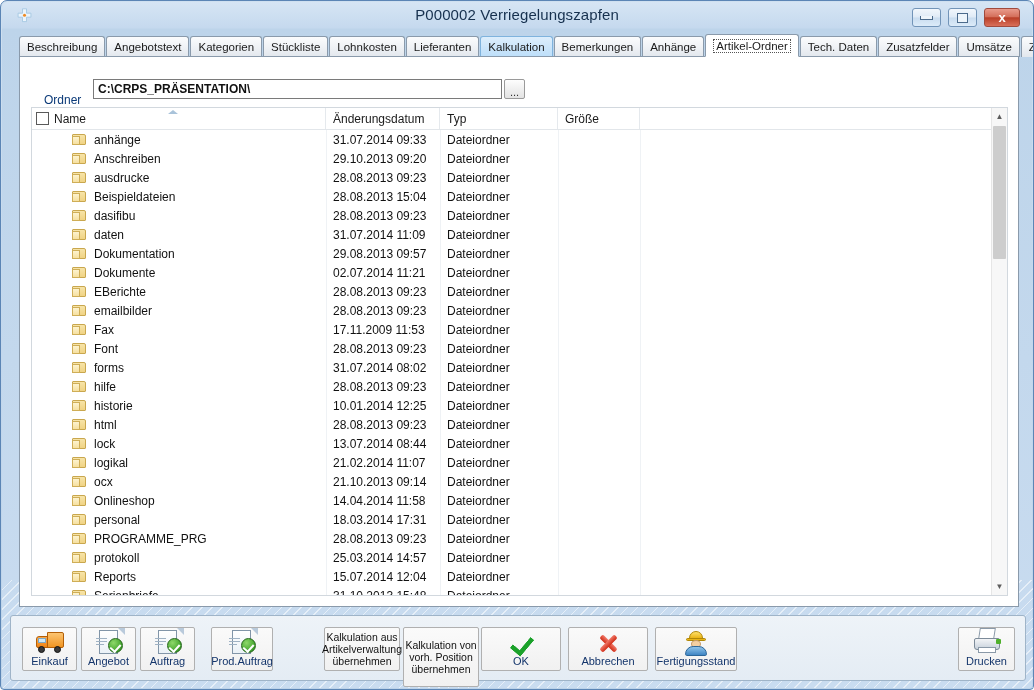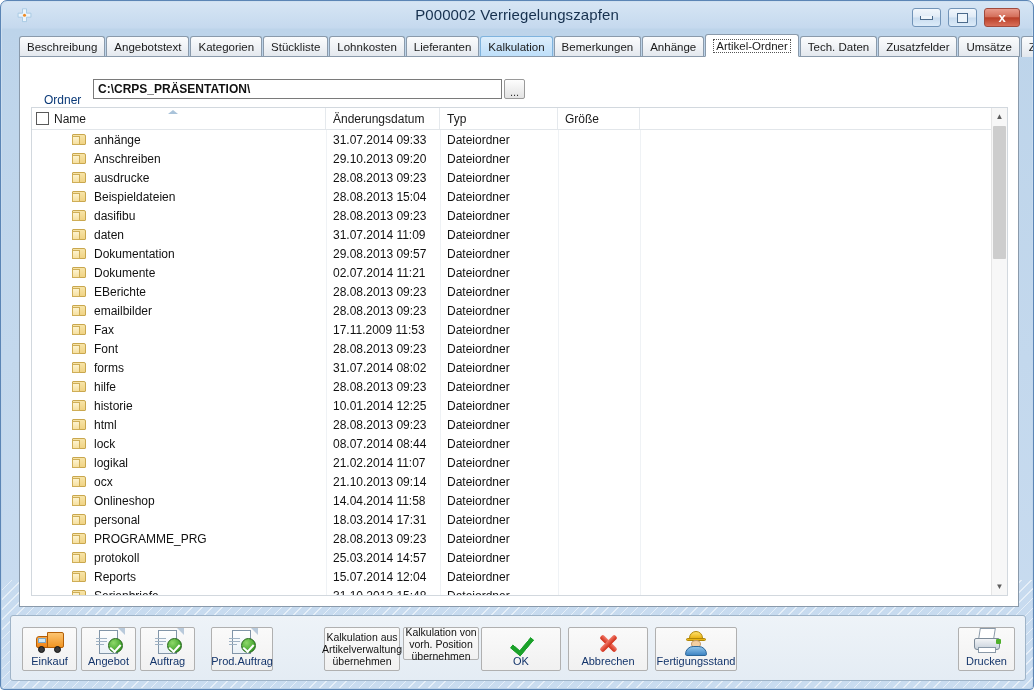--- a/index.html
+++ b/index.html
@@ -787,21 +787,21 @@
             <div class="row-typ">Dateiordner</div>
           </div>
           <div class="row">
             <div class="row-name">
               <span class="folder-ico">
                 <span class="fl-back"></span>
                 <span class="fl-front"></span>
               </span>
               <span>lock</span>
             </div>
-            <div class="row-date">08.07.2014 08:44</div>
+            <div class="row-date">13.07.2014 08:44</div>
             <div class="row-typ">Dateiordner</div>
           </div>
           <div class="row">
             <div class="row-name">
               <span class="folder-ico">
                 <span class="fl-back"></span>
                 <span class="fl-front"></span>
               </span>
               <span>logikal</span>
             </div>
@@ -943,21 +943,21 @@
       </span>
       <span class="tbtn-label">Prod.Auftrag</span>
     </div>
 
     <div class="tbtn textonly" style="left:302px; top:11px; width:76px; height:44px;">
       <span class="tbtn-label">Kalkulation aus</span>
       <span class="tbtn-label">Artikelverwaltung</span>
       <span class="tbtn-label">übernehmen</span>
     </div>
 
-    <div class="tbtn textonly" style="left:381px; top:11px; width:76px; height:33px;">
+    <div class="tbtn textonly" style="left:381px; top:11px; width:76px; height:60px;">
       <span class="tbtn-label">Kalkulation von</span>
       <span class="tbtn-label">vorh. Position</span>
       <span class="tbtn-label">übernehmen</span>
     </div>
 
     <div class="tbtn" style="left:470px; top:11px; width:80px; height:44px;">
       <span class="ico-check"></span>
       <span class="tbtn-label">OK</span>
     </div>
 

